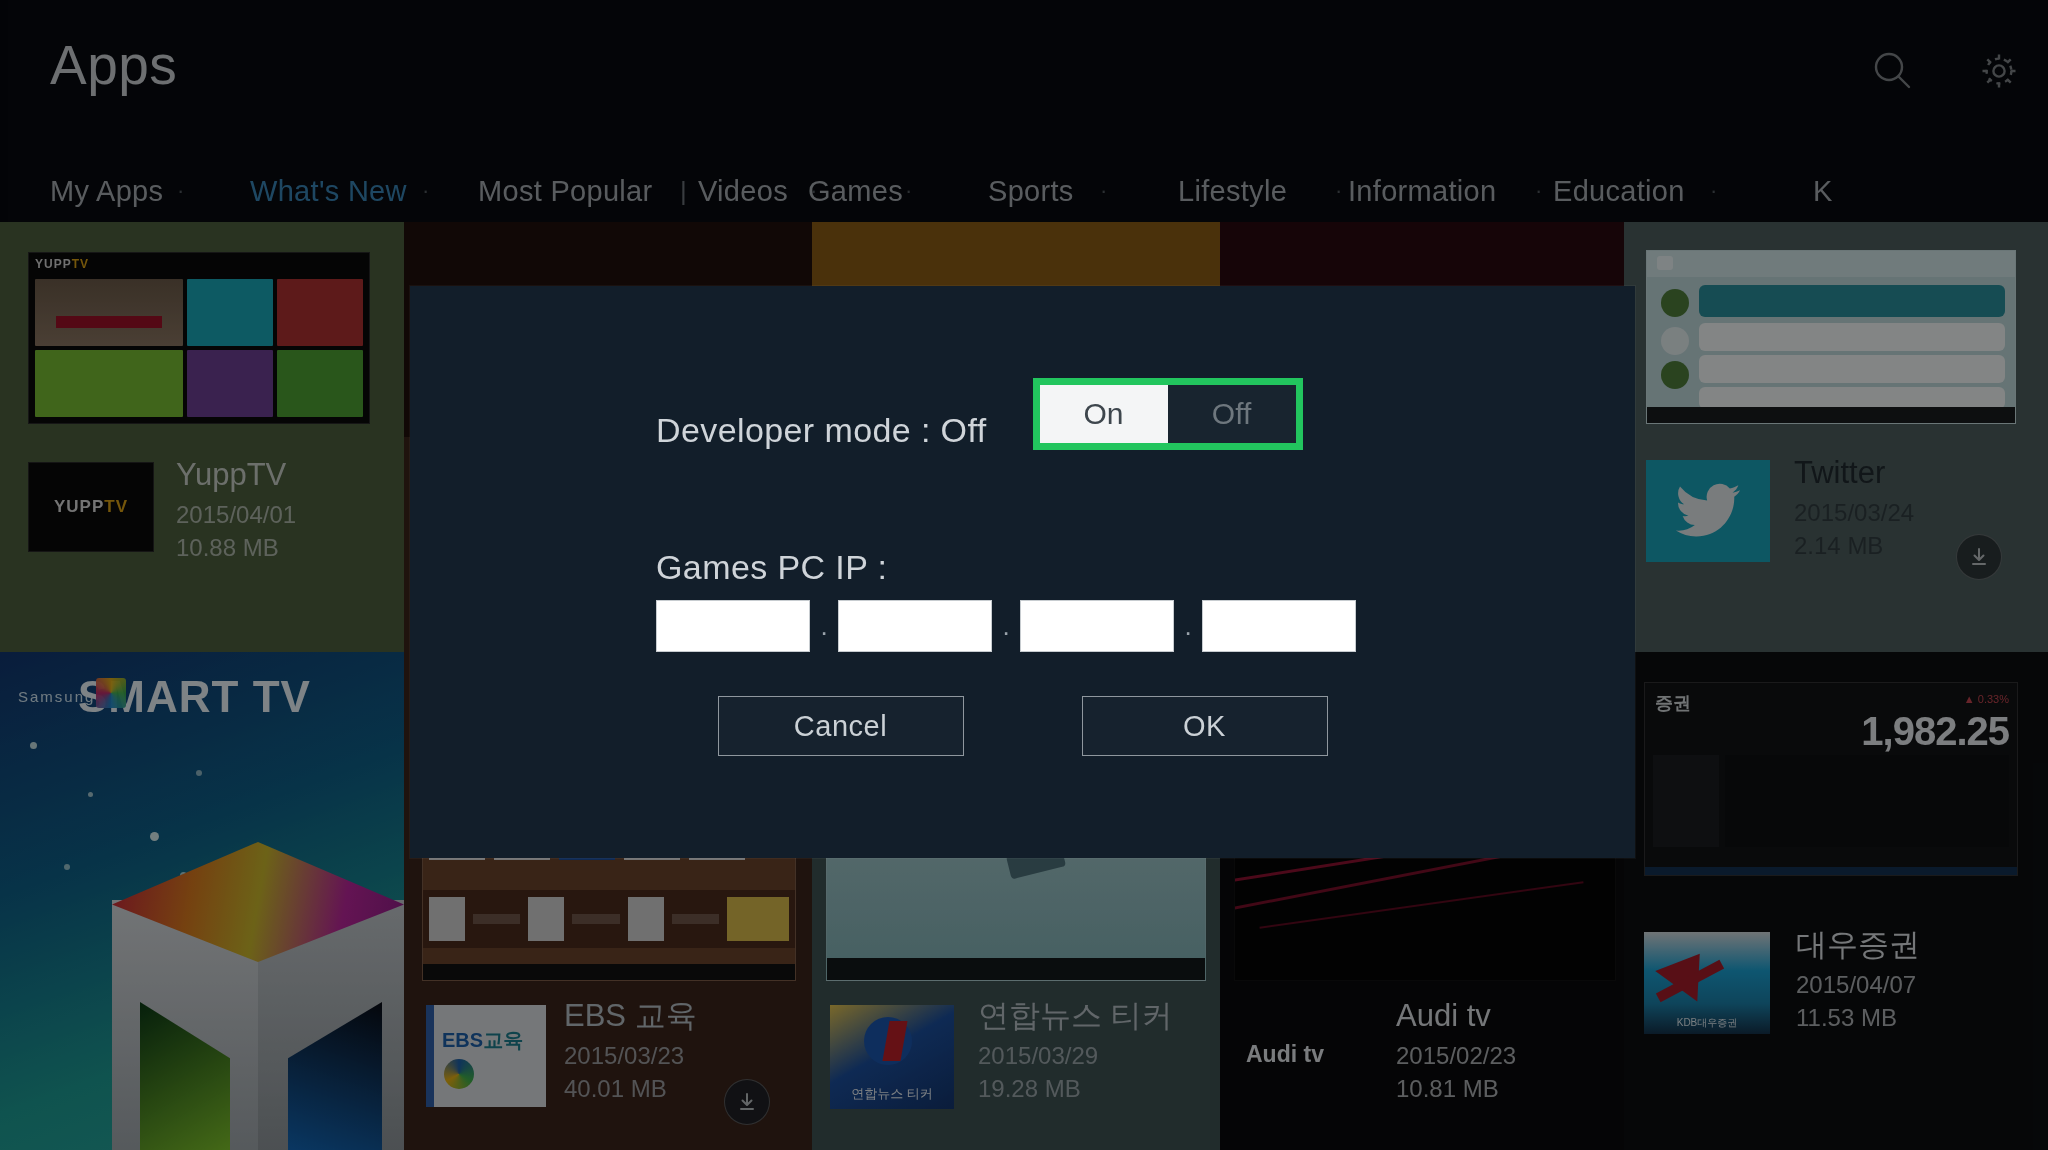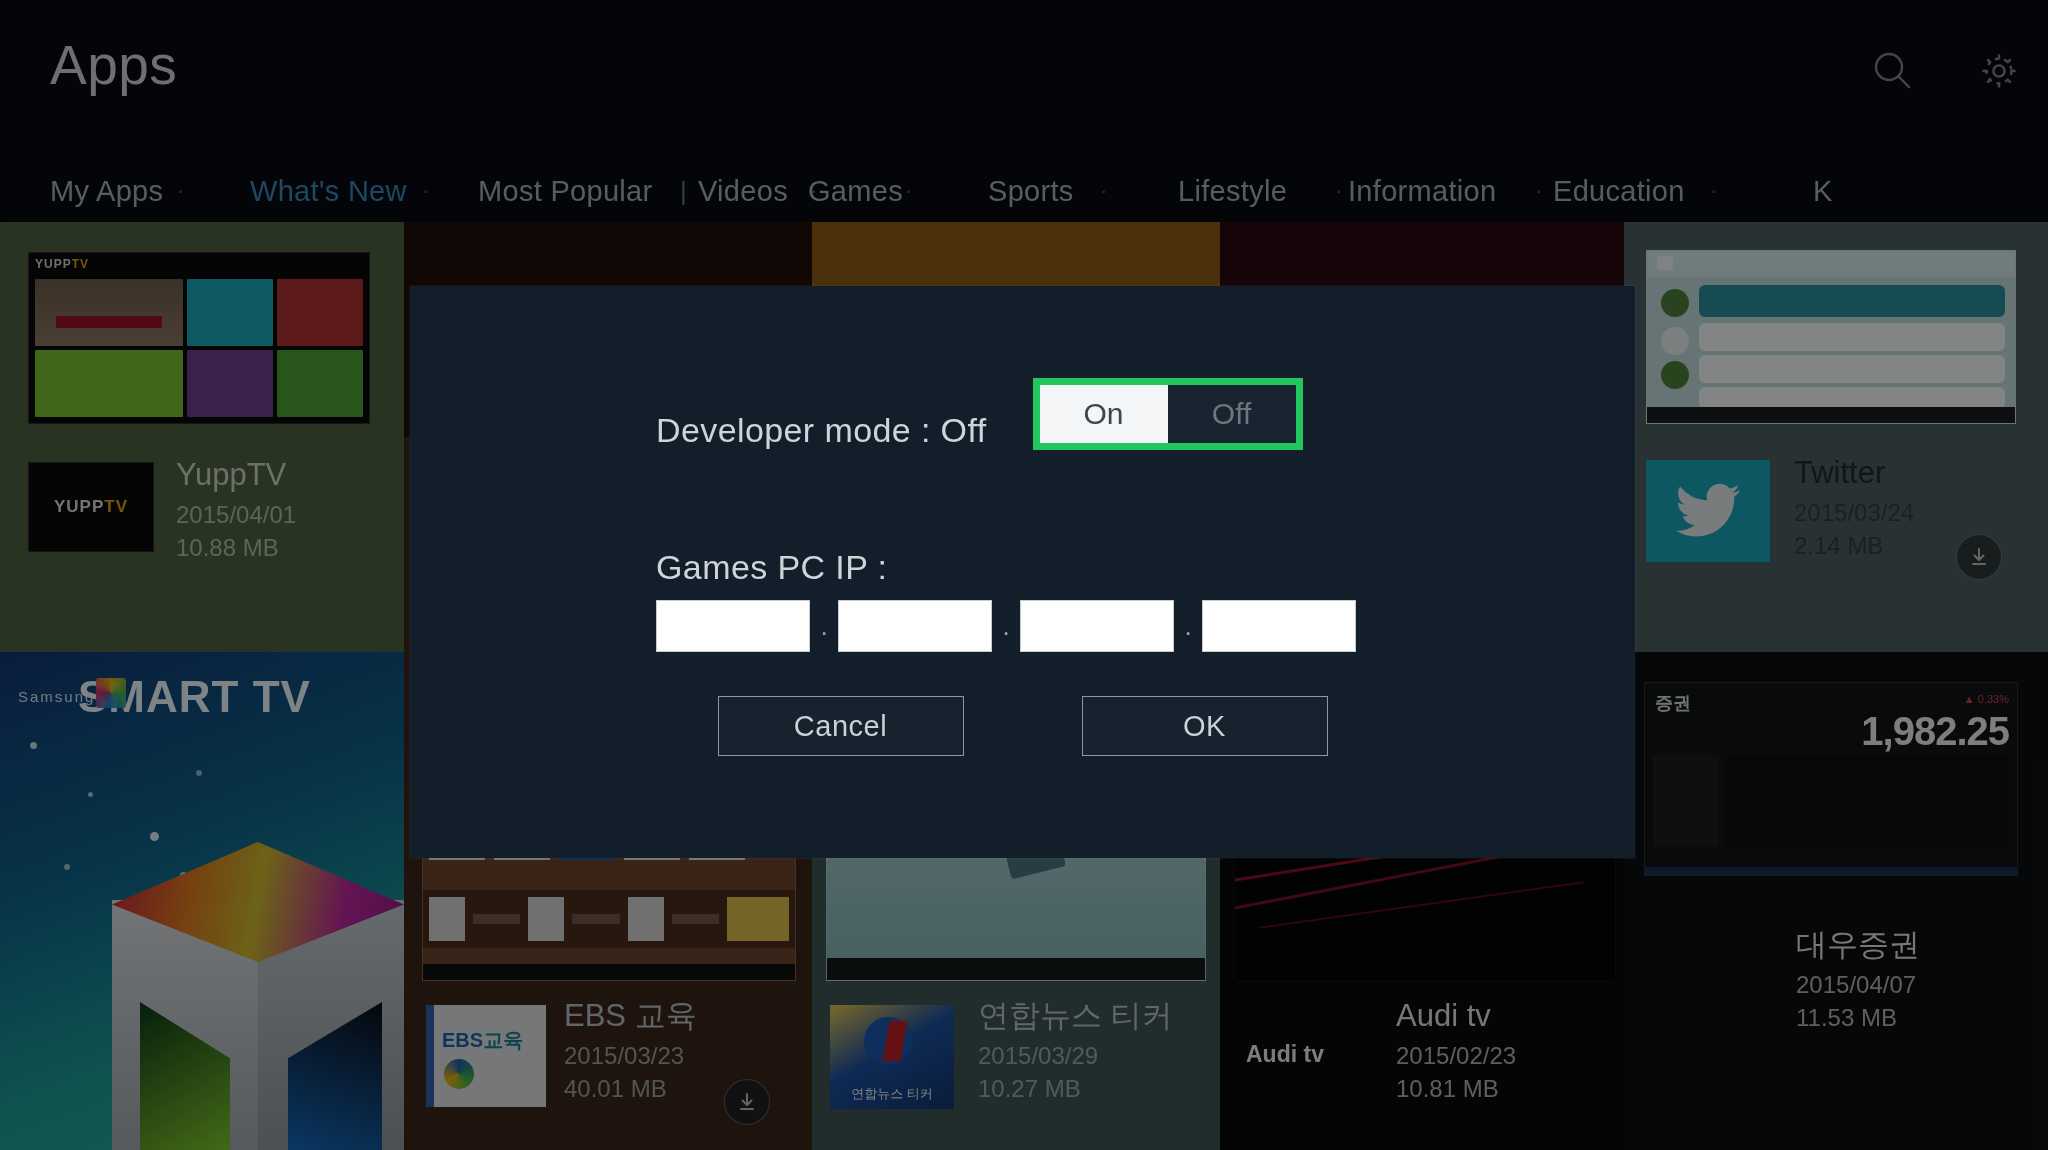--- a/index.html
+++ b/index.html
@@ -209,21 +209,21 @@
           <div style="position:absolute;left:0;right:0;bottom:0;height:22px;background:#14181a;"></div>
         </div>
         <div class="appicon" style="left:18px;top:568px;width:124px;height:104px;background:linear-gradient(150deg,#e0c04e,#1b4e9b 45%,#14356d);">
           <div style="position:absolute;left:34px;top:12px;width:48px;height:48px;border-radius:50%;background:#1b56ad;"></div>
           <div style="position:absolute;left:56px;top:16px;width:18px;height:40px;background:#bb2128;transform:skewX(-10deg);"></div>
           <div style="position:absolute;left:0;right:0;bottom:6px;text-align:center;font-size:13px;color:#e6ecf2;">연합뉴스 티커</div>
         </div>
         <div class="meta" style="left:166px;top:562px;">
           <div class="nm txt-dim">연합뉴스 티커</div>
           <div class="dt txt-dim">2015/03/29</div>
-          <div class="sz txt-dim">10.27 MB</div>
+          <div class="sz txt-dim">19.28 MB</div>
         </div>
       </div>
     </div>
 
     <div class="col c4">
       <div class="cell cell-red-top"></div>
       <div class="cell cell-black">
         <div class="shot audi-shot" style="top:390px;height:152px;border-color:rgba(255,255,255,.05);">
           <div style="position:absolute;left:-4%;top:16%;width:96%;height:3px;background:#8d1230;transform:rotate(-9deg);"></div>
           <div style="position:absolute;left:-4%;top:30%;width:96%;height:3px;background:#7a0f2a;transform:rotate(-11deg);"></div>
@@ -272,20 +272,25 @@
       </div>
 
       <div class="cell cell-daewoo">
         <div class="shot dw-shot">
           <div style="position:absolute;left:10px;top:8px;font-size:18px;color:#cfd4d7;font-weight:700;font-family:Liberation Serif, serif;">증권</div>
           <div style="position:absolute;right:8px;top:10px;font-size:11px;color:#c0444e;">▲ 0.33%</div>
           <div style="position:absolute;right:8px;top:26px;font-size:40px;color:#e5e9ec;font-weight:700;letter-spacing:-1px;">1,982.25</div>
           <div style="position:absolute;left:8px;top:72px;width:66px;bottom:28px;background:#1a1d20;"></div>
           <div style="position:absolute;left:80px;top:72px;right:8px;bottom:28px;background:#0d0f11;"></div>
           <div style="position:absolute;left:0;right:0;bottom:0;height:8px;background:#143152;"></div>
+        </div>
+        <div class="appicon" style="left:20px;top:280px;width:126px;height:102px;background:linear-gradient(180deg,#cfd6da 0%,#1a9fd0 38%,#1b7fa8 70%,#15324a 100%);">
+          <div style="position:absolute;left:18px;top:18px;width:0;height:0;border-left:26px solid transparent;border-right:26px solid transparent;border-bottom:40px solid #a31d2a;transform:rotate(36deg);"></div>
+          <div style="position:absolute;left:10px;top:44px;width:72px;height:10px;background:#a31d2a;transform:rotate(-28deg);"></div>
+          <div style="position:absolute;left:0;right:0;bottom:4px;text-align:center;font-size:10px;color:#dde6ec;">KDB대우증권</div>
         </div>
         <div class="meta" style="left:172px;top:276px;">
           <div class="nm txt-dark">대우증권</div>
           <div class="dt txt-dark">2015/04/07</div>
           <div class="sz txt-dark">11.53 MB</div>
         </div>
       </div>
     </div>
   </div>
 

